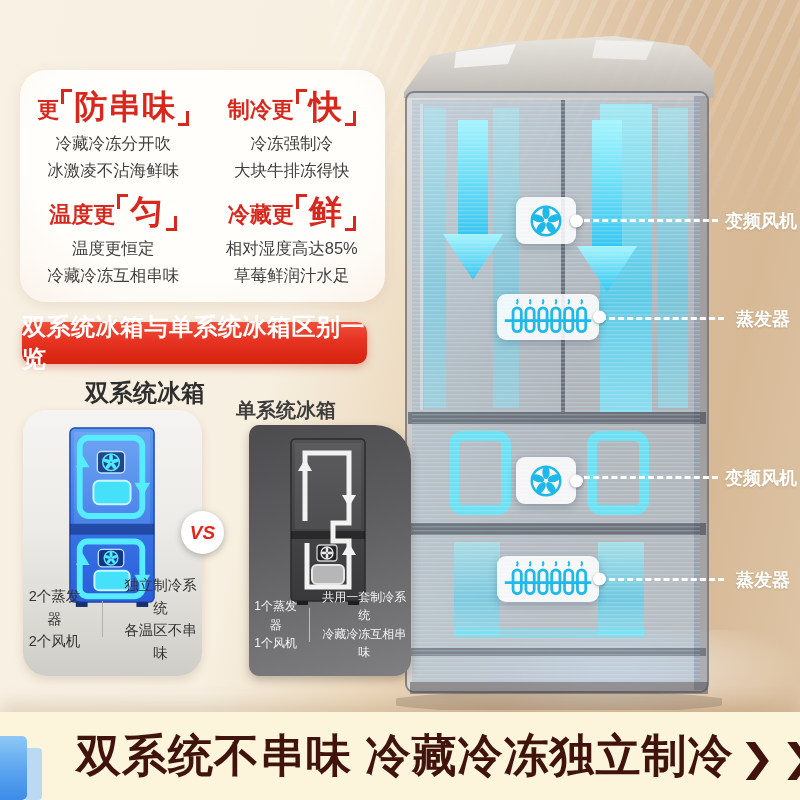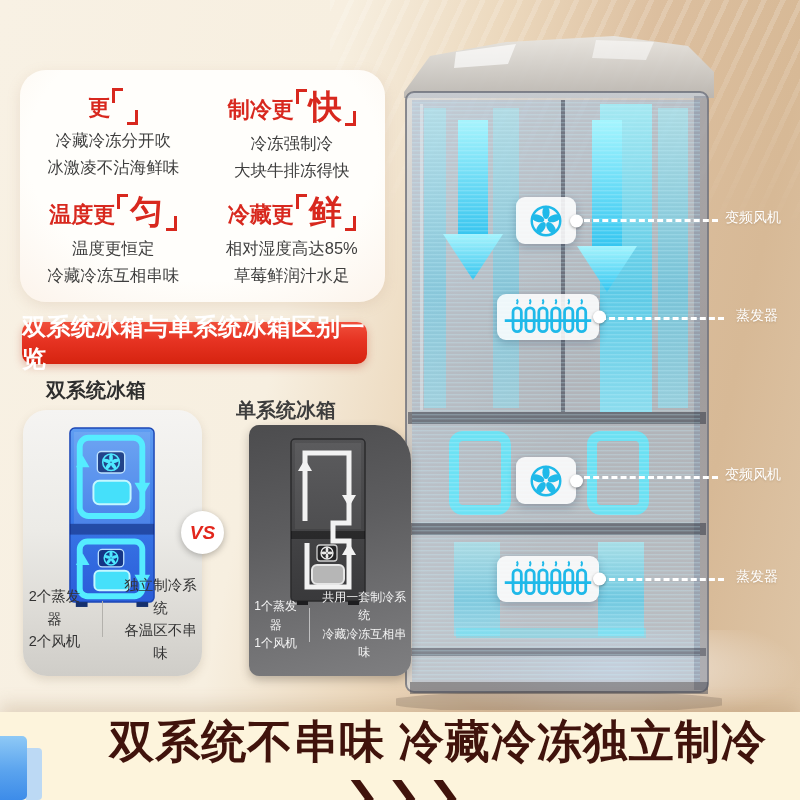--- a/index.html
+++ b/index.html
@@ -27,21 +27,21 @@
   .corner-tl{display:inline-block;width:11px;height:15px;border-left:3px solid #d8281e;border-top:3px solid #d8281e;transform:translateY(-10px);margin-right:2px;}
   .corner-br{display:inline-block;width:11px;height:15px;border-right:3px solid #d8281e;border-bottom:3px solid #d8281e;transform:translateY(12px);margin-left:2px;}
   .fi-big{font-size:33px;font-weight:800;color:#d8281e;letter-spacing:1px;line-height:1;}
   .fi-line{font-size:16.5px;color:#3e3e3e;line-height:1.62;text-align:center;}
   
   .cmp-banner{position:absolute;left:22px;top:322px;width:345px;height:42px;border-radius:10px;
     background:linear-gradient(180deg,#f1503c 0%,#e63322 45%,#d6230f 100%);
     box-shadow:0 3px 8px rgba(190,60,40,.35);
     display:flex;align-items:center;justify-content:center;}
   .cmp-banner span{color:#ffffff;font-size:24px;font-weight:700;letter-spacing:.5px;}
-  .dual-label{position:absolute;left:46px;top:377px;width:175px;text-align:left;font-size:20px;font-weight:700;color:#2e2e2e;}
+  .dual-label{position:absolute;left:30px;top:377px;width:175px;text-align:right;font-size:24px;font-weight:700;color:#2e2e2e;}
   .single-label{position:absolute;left:212px;top:397px;width:148px;text-align:center;font-size:20px;font-weight:700;color:#3d3d3d;}
   .dual-panel{position:absolute;left:23px;top:410px;width:179px;height:266px;border-radius:24px;
     background:linear-gradient(180deg,#f5f4f2 0%,#ecebe7 45%,#dcdad5 78%,#cfcdc8 100%);
     box-shadow:0 4px 10px rgba(120,100,80,.18);}
   .single-panel{position:absolute;left:205px;top:425px;width:162px;height:251px;border-radius:10px 36px 16px 10px;
     background:linear-gradient(165deg,#4c4c4e 0%,#5d5d5f 40%,#737375 78%,#7f7f81 100%);
     box-shadow:0 4px 10px rgba(60,50,40,.3);margin-left:44px;}
   .mini-fridge{position:absolute;}
   .dual-captions,.single-captions{position:absolute;left:0;right:0;display:flex;align-items:center;justify-content:center;}
   .dual-captions{bottom:12px;gap:16px;}
@@ -62,28 +62,28 @@
     background:#ffffff;box-shadow:0 1px 3px rgba(0,0,0,.35);}
   .badge-fan1{left:516px;top:197px;width:60px;height:47px;}
   .badge-evap1{left:497px;top:294px;width:102px;height:46px;}
   .badge-fan2{left:516px;top:457px;width:60px;height:47px;}
   .badge-evap2{left:497px;top:556px;width:102px;height:46px;}
   .callout-line{position:absolute;border-top:3px dashed #ffffff;z-index:5;}
   .cl1{left:584px;top:219px;width:134px;}
   .cl2{left:600px;top:317px;width:124px;}
   .cl3{left:584px;top:476px;width:134px;}
   .cl4{left:600px;top:578px;width:124px;}
-  .callout-label{position:absolute;color:#ffffff;font-size:14px;font-weight:400;z-index:5;text-shadow:0 1px 2px rgba(120,90,60,.25);}
+  .callout-label{position:absolute;color:#ffffff;font-size:18px;font-weight:700;z-index:5;text-shadow:0 1px 2px rgba(120,90,60,.25);}
   .lb1{left:725px;top:209px;}
   .lb2{left:736px;top:307px;}
   .lb3{left:725px;top:466px;}
   .lb4{left:736px;top:568px;}
   
   .bottom-banner{position:absolute;left:0;top:712px;width:800px;height:88px;background:#fdf4dc;
-    box-shadow:0 -8px 16px rgba(150,115,75,.22);z-index:20;display:flex;align-items:center;flex-direction:column;}
+    box-shadow:0 -8px 16px rgba(150,115,75,.22);z-index:20;display:flex;align-items:center;}
   .blue-accent-back{position:absolute;left:26px;top:36px;width:16px;height:52px;background:#bcd9f4;border-radius:0 4px 4px 0;}
   .blue-accent{position:absolute;left:0;top:24px;width:27px;height:64px;background:linear-gradient(180deg,#8ec9f6 0%,#5aa3ee 55%,#3d8ce9 100%);border-radius:0 5px 5px 0;}
   .banner-text{margin-left:76px;font-size:45px;font-weight:900;color:#40130c;letter-spacing:1px;white-space:nowrap;}
   .banner-arrows{margin-left:12px;font-size:38px;font-weight:900;color:#40130c;letter-spacing:5px;transform:scaleX(1.12) translateY(2px);}
 </style>
 </head>
 <body>
 
 <div id="page" data-name="product-infographic-page">
   <div class="rays" data-name="light-rays-decoration"></div>
@@ -234,20 +234,21 @@
   <div class="callout-label lb1" data-name="callout-label-fan-top">变频风机</div>
   <div class="callout-label lb2" data-name="callout-label-evaporator-top">蒸发器</div>
   <div class="callout-label lb3" data-name="callout-label-fan-drawer">变频风机</div>
   <div class="callout-label lb4" data-name="callout-label-evaporator-bottom">蒸发器</div>
 
   <div class="feature-card" data-name="feature-card">
     <div class="feature-item" data-name="feature-item-anti-odor">
       <div class="fi-header" data-name="feature-header">
         <span class="fi-prefix" data-name="feature-prefix">更</span>
         <span class="corner-tl" data-name="bracket-open-icon"></span>
+        <span class="fi-big" data-name="feature-highlight">防串味</span>
         <span class="corner-br" data-name="bracket-close-icon"></span>
       </div>
       <div class="fi-line" data-name="feature-line">冷藏冷冻分开吹</div>
       <div class="fi-line" data-name="feature-line">冰激凌不沾海鲜味</div>
     </div>
     <div class="feature-item" data-name="feature-item-fast-cooling">
       <div class="fi-header" data-name="feature-header">
         <span class="fi-prefix" data-name="feature-prefix">制冷更</span>
         <span class="corner-tl" data-name="bracket-open-icon"></span>
         <span class="fi-big" data-name="feature-highlight">快</span>

